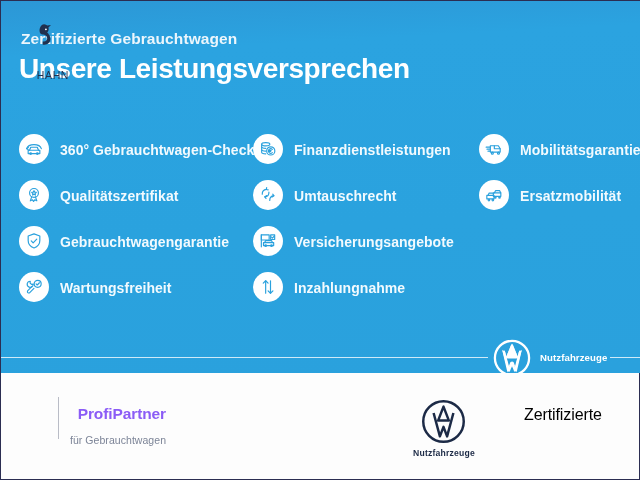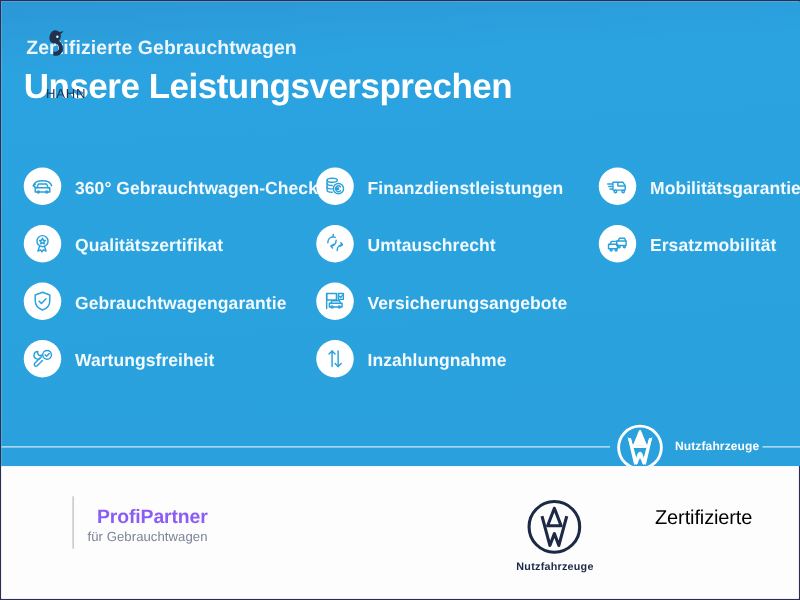--- a/index.html
+++ b/index.html
@@ -84,21 +84,21 @@
   }
   .vline{
     position:absolute;left:57px;top:396px;width:1.3px;height:42px;
     background:#b9bcc6;
   }
   .profi{position:absolute;left:69px;top:404px;}
   .profi-main{
     font-size:15.5px;font-weight:bold;color:#8b5cf6;letter-spacing:-.1px;text-align:right;
   }
   .profi-sub{
-    font-size:10.5px;color:#7c8497;margin-top:1px;letter-spacing:.05px;text-align:right;
+    font-size:10.5px;color:#7c8497;margin-top:11px;letter-spacing:.05px;text-align:right;
   }
 
   .foot-vw{position:absolute;left:420px;top:398px;width:45px;height:45px;}
   .foot-vw-label{
     position:absolute;left:402px;top:447px;width:82px;text-align:center;
     font-size:8.6px;font-weight:bold;color:#1c2a46;letter-spacing:.2px;
   }
   .foot-title{
     position:absolute;left:487px;top:404px;
     font-size:16px;font-weight:normal;color:#000000;

